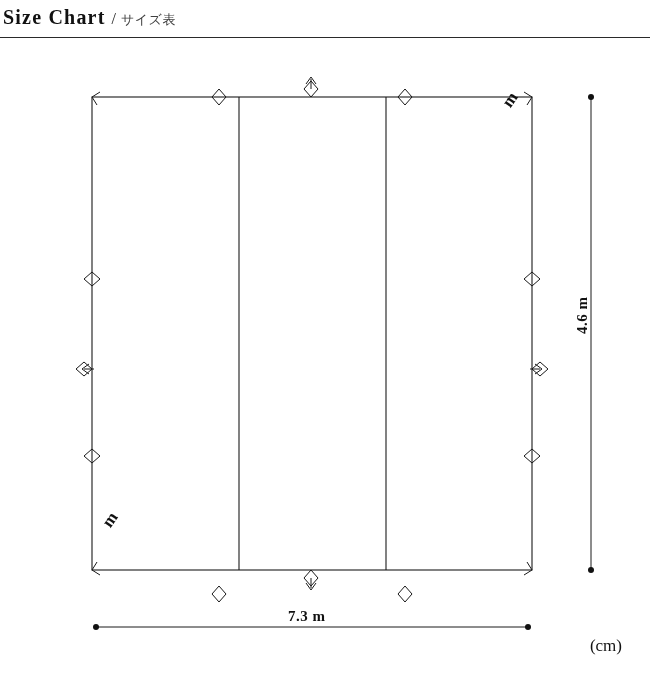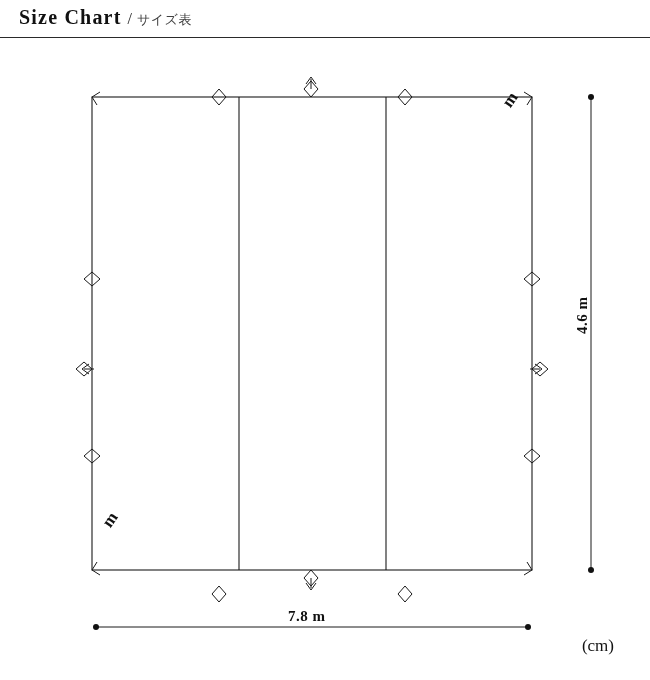--- a/index.html
+++ b/index.html
@@ -21,21 +21,21 @@
     position: absolute;
     left: 0;
     top: 0;
     width: 650px;
     height: 38px;
     box-sizing: border-box;
     border-bottom: 1px solid #2a2a2a;
   }
   #header-inner {
     position: absolute;
-    left: 19px;
+    left: 3px;
     top: 6px;
     display: flex;
     align-items: baseline;
     text-align: center;
   }
   #title-en {
     font-family: "Liberation Serif", serif;
     font-size: 20px;
     font-weight: bold;
     letter-spacing: 1.2px;
@@ -62,21 +62,21 @@
     height: 642px;
   }
   #svg-wrap {
     position: absolute;
     left: 0;
     top: 0;
   }
 
   .unit-note {
     position: absolute;
-    right: 36px;
+    right: 28px;
     top: 598px;
     font-family: "Liberation Serif", serif;
     font-size: 17px;
     color: #111;
   }
 
   
   .dim-label {
     position: absolute;
     font-family: "Liberation Serif", serif;
@@ -180,20 +180,20 @@
 
     <g>
       <line x1="96" y1="589" x2="528" y2="589" stroke="#1a1a1a" stroke-width="1"></line>
       <circle cx="96" cy="589" r="3" fill="#111"></circle>
       <circle cx="528" cy="589" r="3" fill="#111"></circle>
     </g>
   </svg>
 
   <div class="dim-label" id="label-right">4.6 m</div>
 
-  <div class="dim-label" id="label-bottom">7.8 m</div>
+  <div class="dim-label" id="label-bottom">7.3 m</div>
 
   <div class="corner-label" id="corner-tr">m</div>
 
   <div class="corner-label" id="corner-bl">m</div>
 
   <div class="unit-note">(cm)</div>
 </div>
 
 </body></html>

